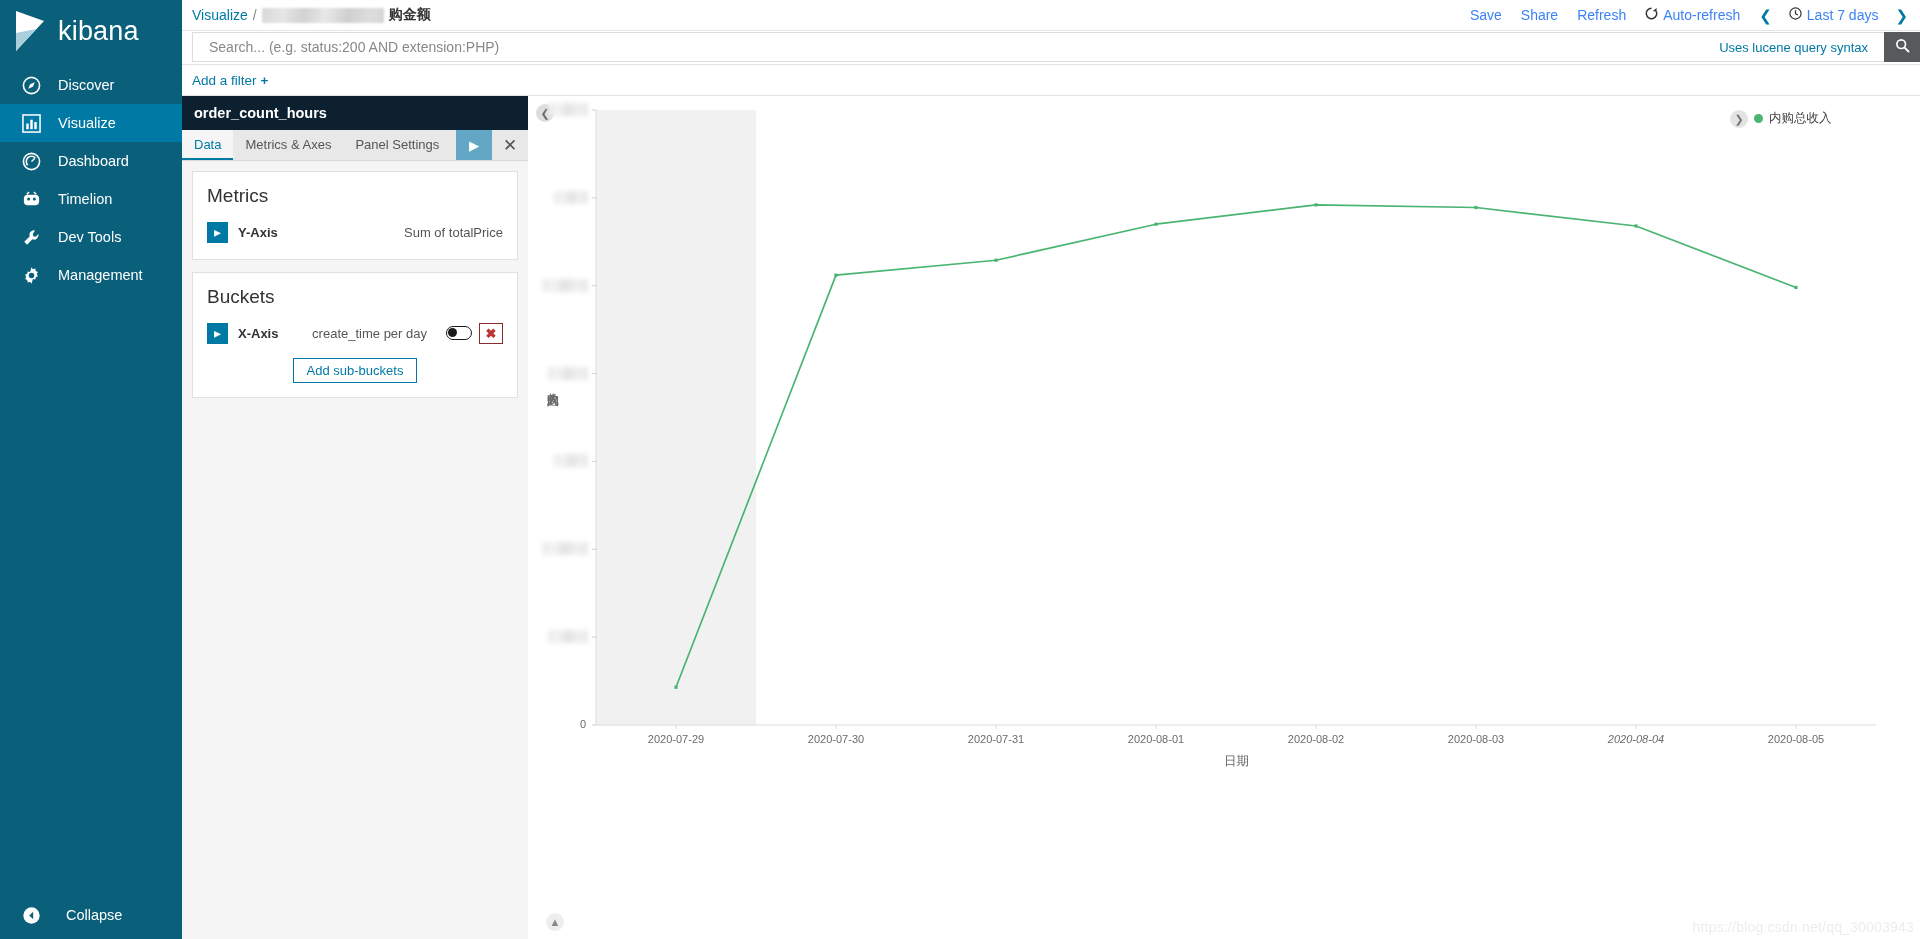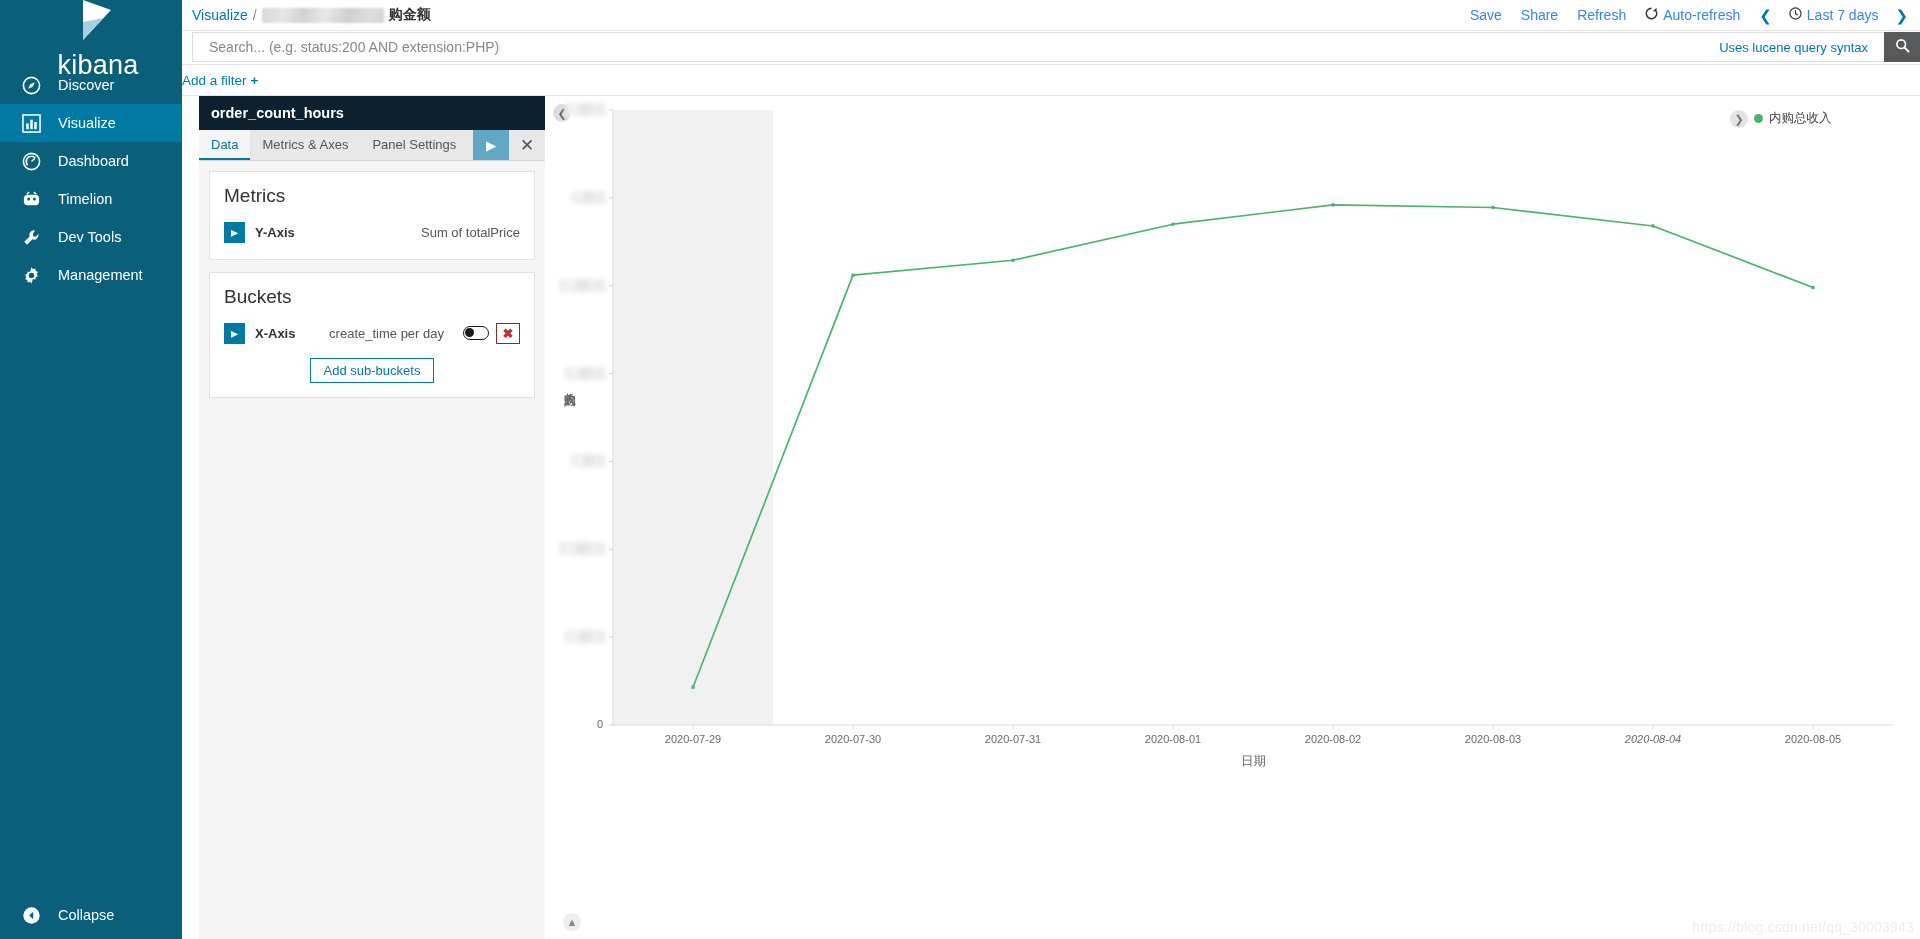--- a/index.html
+++ b/index.html
@@ -12,37 +12,37 @@
   }
   #app { position: relative; width: 1920px; height: 939px; display: flex; }
 
   
   #sidebar {
     width: 182px; height: 939px; background: #0a5f7a;
     display: flex; flex-direction: column; flex: 0 0 182px;
     position: relative;
   }
   .kb-logo {
-    height: 62px; display: flex; align-items: center; padding-left: 14px; gap: 10px; flex-direction: column;
+    height: 62px; display: flex; align-items: center; padding-left: 14px; gap: 10px;
   }
   .kb-mark { width: 34px; height: 40px; position: relative; }
   .kb-mark svg { display: block; }
   .kb-word { color: #fff; font-size: 27px; letter-spacing: .2px; font-weight: 400; }
   .nav-list { margin-top: 4px; }
   .nav-item {
     height: 38px; display: flex; align-items: center; gap: 16px;
     padding-left: 20px; color: #fff; cursor: pointer; position: relative;
   }
   .nav-item.active { background: #0079a5; }
   .nav-item .nav-ico { width: 22px; height: 22px; display:flex; align-items:center; justify-content:center; flex: 0 0 22px;}
   .nav-item .nav-ico svg { display:block; }
   .nav-label { font-size: 14.5px; }
   .collapse-row {
     position: absolute; bottom: 0; left: 0; width: 182px; height: 48px;
-    display: flex; align-items: center; gap: 16px; padding-left: 20px;
+    display: flex; align-items: center; gap: 24px; padding-left: 20px;
     color: #fff; cursor: pointer;
   }
   .collapse-ico { width:22px; height:22px; flex:0 0 22px; display:flex; align-items:center; justify-content:center;}
 
   
   #main { flex: 1 1 auto; height: 939px; position: relative; background: #fff; display: flex; flex-direction: column; }
 
   .topbar {
     height: 31px; border-bottom: 1px solid #e4e4e4; display: flex;
     align-items: center; padding: 0 12px 0 10px; background: #fff; flex: 0 0 31px;
@@ -76,27 +76,27 @@
     font-family: "Liberation Sans", sans-serif; color: #444; background: transparent;
   }
   .search-field input::placeholder { color: #888; }
   .lucene { color: #0079a5; font-size: 13px; white-space: nowrap; cursor: pointer; }
   .search-btn {
     width: 36px; height: 30px; margin-top: 1px; background: #58595b; color: #fff;
     display: flex; align-items: center; justify-content: center; cursor: pointer; border: none;
   }
 
   .filterbar {
-    height: 31px; display: flex; align-items: center; 
+    height: 31px; display: flex; align-items: center; padding-left: 10px;
     border-bottom: 1px solid #e4e4e4; background: #fff; flex: 0 0 31px;
   }
   .addfilter { color: #0079a5; font-size: 13.5px; cursor: pointer; display:flex; align-items:center; gap:4px;}
   .addfilter .plus { font-weight: 700; }
 
-  .workspace { flex: 1 1 auto; display: flex; position: relative; min-height: 0; margin-left: 17px; }
+  .workspace { flex: 1 1 auto; display: flex; position: relative; min-height: 0; }
 
   
   #editor { width: 346px; flex: 0 0 346px; background: #f5f5f5; display: flex; flex-direction: column; position: relative; }
   .vis-title {
     height: 34px; background: #0d2030; color: #fff; display: flex; align-items: center;
     padding-left: 12px; font-size: 14.5px; font-weight: 700; flex: 0 0 34px;
   }
   .tabs {
     height: 31px; display: flex; align-items: stretch; background: #e8e8e8;
     border-bottom: 1px solid #d9d9d9; flex: 0 0 31px;

